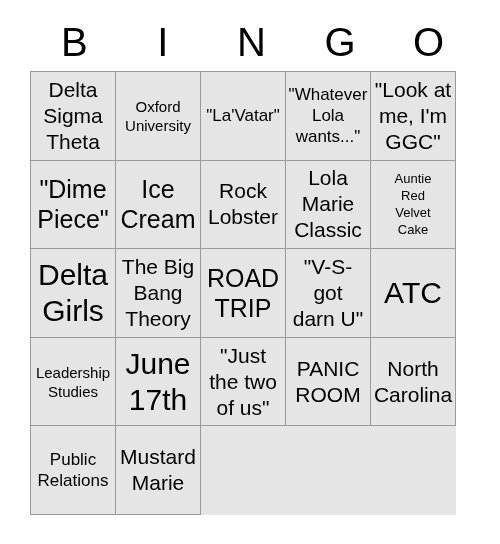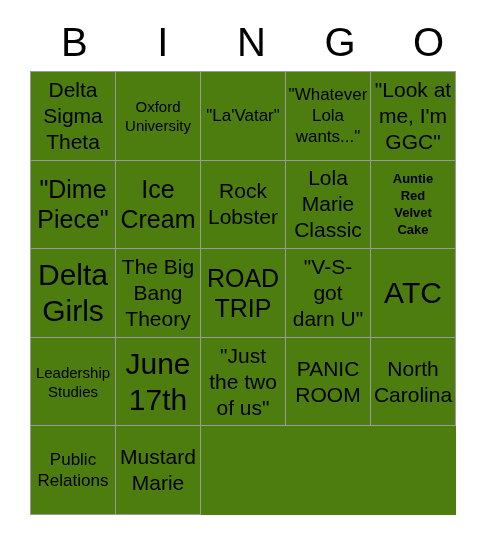--- a/index.html
+++ b/index.html
@@ -43,41 +43,41 @@
     left: 30px;
     top: 71px;
     width: 426px;
     height: 444px;
     display: grid;
     grid-template-columns: repeat(5, 1fr);
     grid-template-rows: repeat(5, 1fr);
     border-top: 1px solid #9a9a9a;
     border-left: 1px solid #9a9a9a;
     box-sizing: border-box;
-    background: #4d7c0f;
+    background: #e5e5e5;
   }
   .cell {
     border-right: 1px solid #9a9a9a;
     border-bottom: 1px solid #9a9a9a;
     box-sizing: border-box;
     display: flex;
     align-items: center;
     justify-content: center;
     text-align: center;
     color: #000000;
     padding: 1px 1px;
     overflow: hidden;
     white-space: pre-line;
   }
   .cell span {
     display: block;
     width: 100%;
   }
   
-  .fs-xs  { font-size: 13px; line-height: 17px; font-weight: bold; }
+  .fs-xs  { font-size: 13px; line-height: 17px; }
   .fs-s   { font-size: 15px; line-height: 19px; }
   .fs-m   { font-size: 17px; line-height: 21px; }
   .fs-l   { font-size: 21px; line-height: 26px; }
   .fs-xl  { font-size: 25px; line-height: 30px; }
   .fs-xxl { font-size: 30px; line-height: 36px; }
 </style>
 </head>
 <body>
 
 <div class="card">

